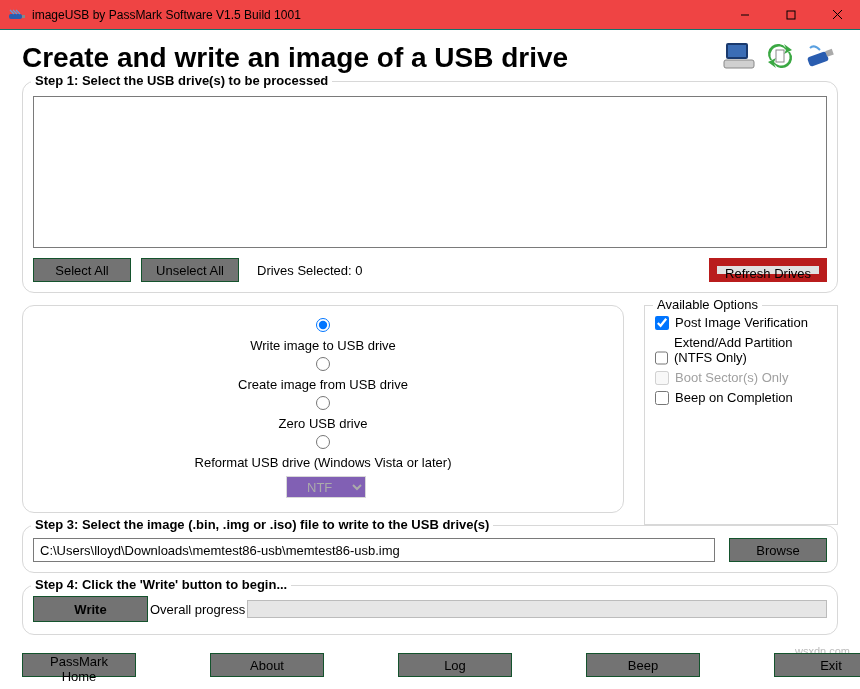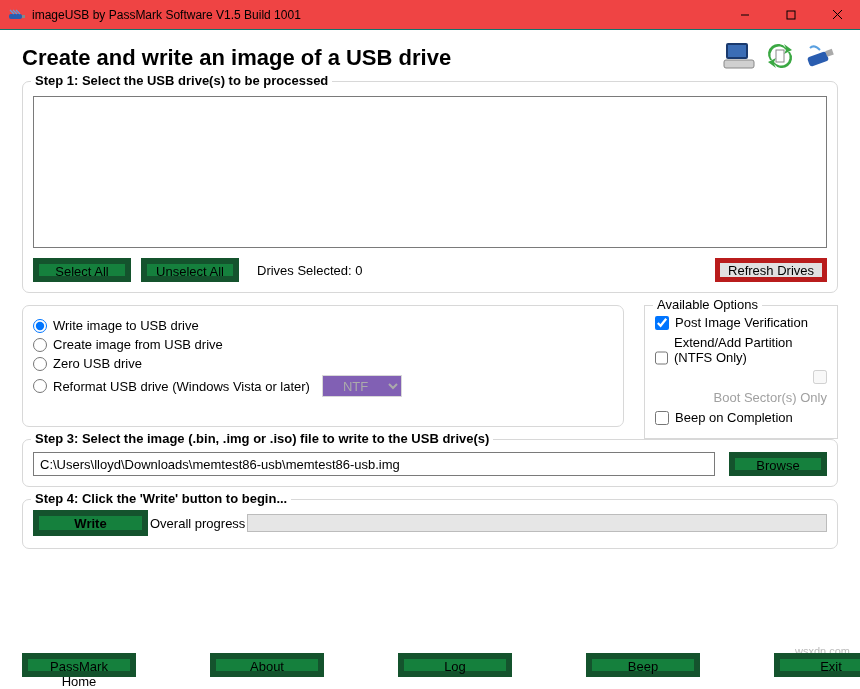--- a/index.html
+++ b/index.html
@@ -27,25 +27,25 @@
     }
     .titlebar .title { font-size: 12px; color: #000; }
     .winbtns { margin-left: auto; display: flex; }
     .winbtn {
       width: 46px; height: 30px;
       display: flex; align-items: center; justify-content: center;
       font-size: 14px; color: #000;
     }
     .content { padding: 10px 22px 8px 22px; }
     .header-row { display: flex; align-items: center; margin-bottom: 6px; }
-    .main-title { font-size: 22px; font-weight: bold; }
+    .main-title { font-size: 28px; font-weight: bold; }
     .header-icons { margin-left: auto; display: flex; gap: 4px; align-items: center; }
     .fieldset {
       border: 1px solid #d8d8d8;
-      border-radius: 7px;
+      border-radius: 12px;
       margin-bottom: 12px;
       padding: 8px 10px 10px 10px;
       position: relative;
     }
     .legend {
       position: absolute;
       top: -9px;
       left: 8px;
       background: #fff;
       padding: 0 4px;
@@ -58,58 +58,59 @@
       height: 152px;
       margin-top: 6px;
     }
     .step1-ctrls {
       display: flex;
       align-items: center;
       gap: 10px;
       margin-top: 10px;
     }
     .btn {
-      background: #15803d;
-      border: 6px solid #14532d;
+      background: #737373;
+      border: 1px solid #14532d;
       height: 24px;
       font-size: 13px;
       padding: 0 8px;
       min-width: 98px;
       cursor: pointer;
       font-family: inherit;
     }
     .btn.primary {
-      border: 5px solid #b91c1c;
+      border: 8px solid #b91c1c;
       background: #e1e1e1;
     }
     .drives-selected { margin-left: 8px; }
     .refresh { margin-left: auto; }
     .step2-row { display: flex; gap: 20px; }
     .radio-col { flex: 1; }
     .radio-opt {
       display: flex; align-items: center; gap: 6px;
       margin: 4px 0;
       font-size: 13px;
+      flex-direction: column;
     }
     .radio-opt input[type=radio] { width: 14px; height: 14px; }
     .opts-col {
       width: 194px;
       border: 1px solid #d8d8d8;
       padding: 4px 10px 8px 10px;
       position: relative;
     }
     .opts-legend {
       position: absolute; top: -9px; left: 8px;
       background: #fff; padding: 0 4px; font-size: 13px;
     }
     .chk-opt {
       display: flex; align-items: flex-end; gap: 6px;
       margin: 5px 0; font-size: 13px;
     }
-    .chk-opt.disabled { color: #a0a0a0; flex-direction: column; }
+    .chk-opt.disabled { color: #a0a0a0; }
     .chk-opt input[type=checkbox] { width: 14px; height: 14px; }
     .fs-select {
       height: 22px; width: 80px;
       border: 1px solid #c8c8c8;
       color: #888;
       background: #4c1d95;
       font-family: Liberation Sans, sans-serif; font-size: 13px;
       padding: 0 16px;
       margin-left: 6px;
     }

